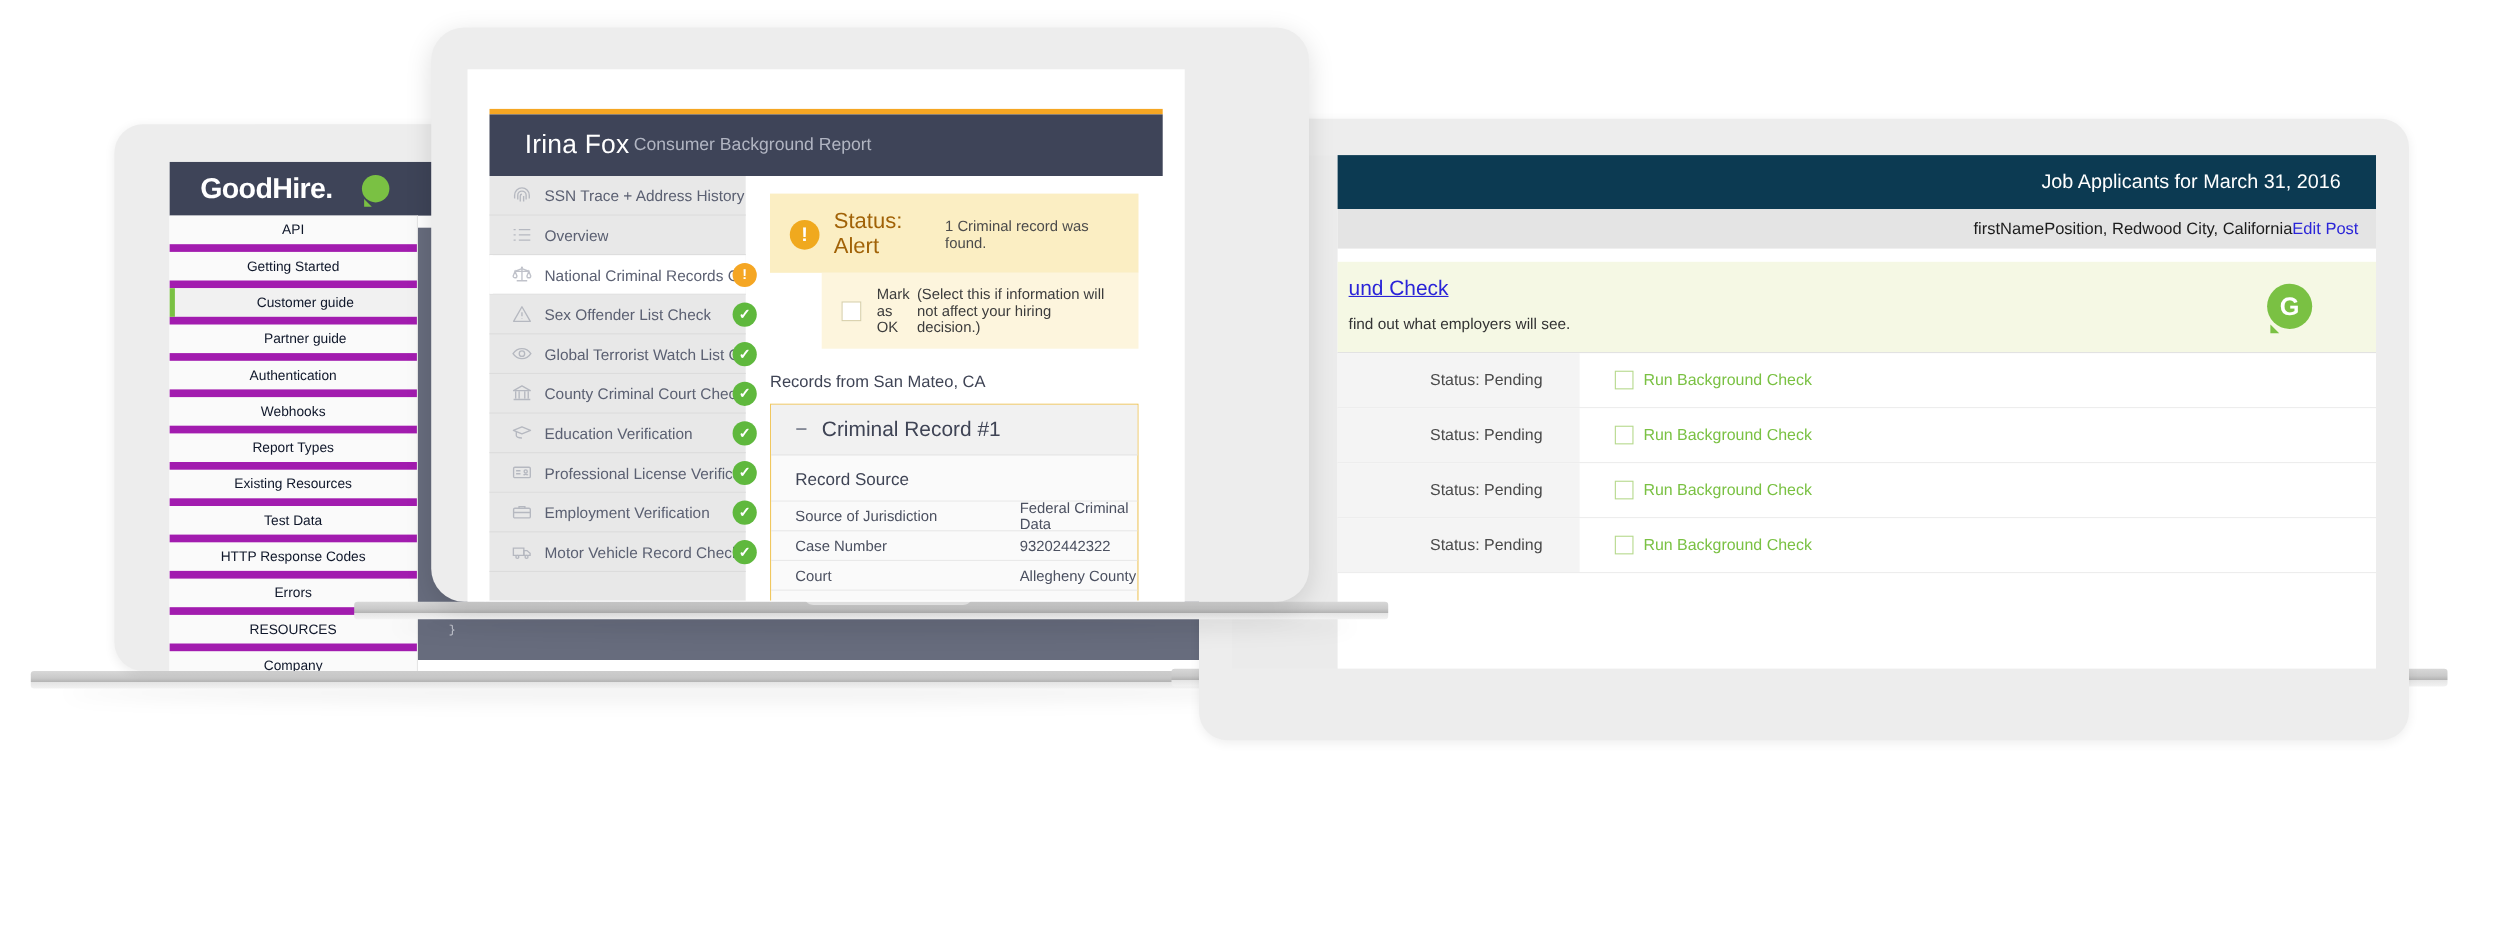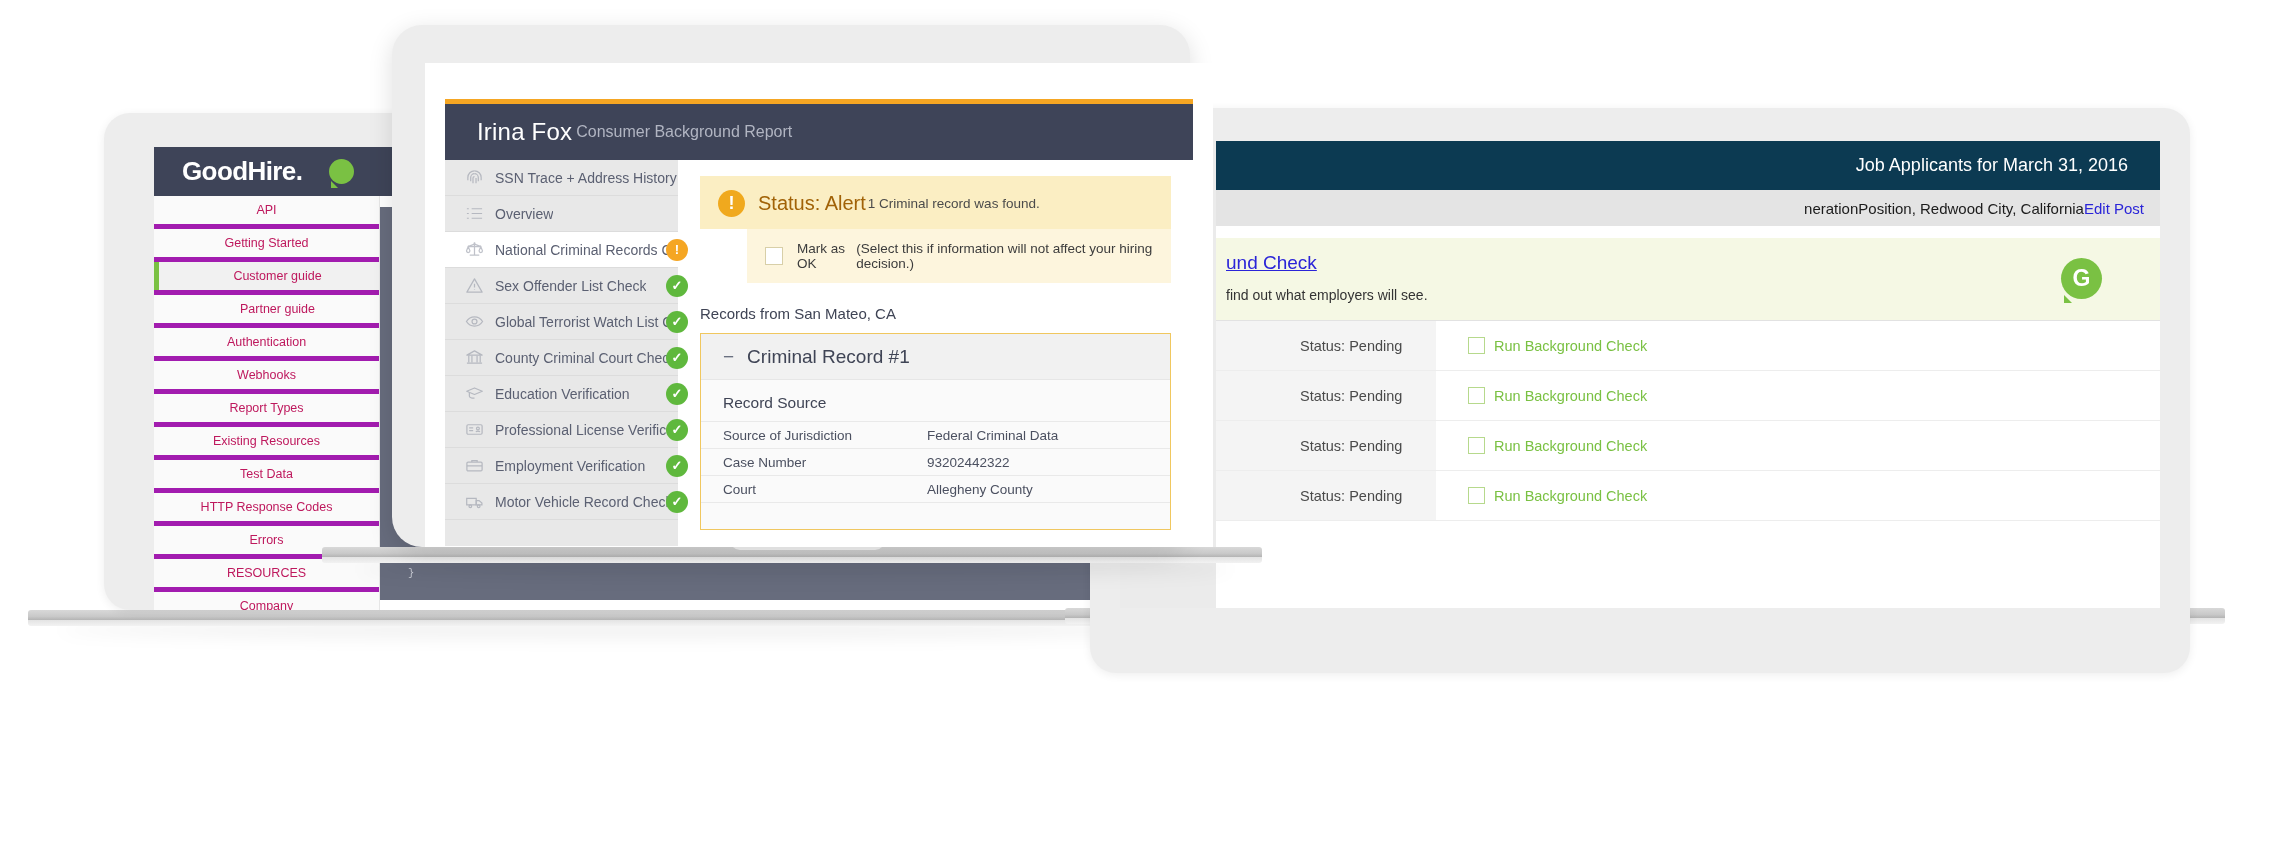--- a/index.html
+++ b/index.html
@@ -62,21 +62,21 @@
     border-bottom:0;
   }
   .gh-api-btn{
     background:#7ac143;color:#fff;font-size:12.5px;font-weight:bold;
     letter-spacing:.8px;padding:10px 20px;margin-right:-60px;white-space:nowrap;
   }
   .gh-body{display:flex;height:414px;}
   .gh-nav{width:226px;background:#fafafa;border-right:1px solid #e6e6e6;box-sizing:border-box;}
   .gh-nav-item{
     height:33px;display:flex;align-items:center;justify-content:center;
-    border-bottom:5px solid #a21caf;font-size:12.5px;color:#be185d;
+    border-bottom:7px solid #a21caf;font-size:12.5px;color:#0f172a;
     position:relative;box-sizing:border-box;
   }
   .gh-nav-item.sub{padding-left:22px;}
   .gh-nav-item.active{background:#f1f1f1;}
   .gh-nav-item.active:before{
     content:"";position:absolute;left:0;top:0;bottom:0;width:5px;background:#7ac143;
   }
   .gh-code{
     flex:1;background:#676c7d;color:#c7cad3;
     font-family:"Liberation Mono", monospace;font-size:10.5px;line-height:1.45;
@@ -130,21 +130,21 @@
     font-size:14.5px;color:#7ac143;
   }
   .ja-chk{
     width:15px;height:15px;border:1px solid #b6d98c;background:#fff;
     margin-right:9px;flex:none;display:inline-block;
   }
 
   
   #tablet-center{left:392px;top:25px;width:798px;height:522px;border-radius:30px;
      box-shadow:0 6px 24px rgba(0,0,0,.13);}
-  #tablet-center .screen{left:33px;top:38px;width:788px;height:484px;background:#fff;}
+  #tablet-center .screen{left:33px;top:38px;width:652px;height:484px;background:#fff;}
   #tablet-base{left:322px;top:547px;width:940px;height:16px;}
   #tablet-base-notch{left:730px;top:540px;width:155px;height:10px;}
   #tablet-shadow{left:360px;top:560px;width:870px;height:18px;}
 
   .rp-topstripe{height:5px;background:#f5a623;margin:36px 20px 0 20px;}
   .rp-header{
     background:#3e4458;height:56px;margin:0 20px;display:flex;align-items:center;
     padding-left:32px;box-sizing:border-box;
   }
   .rp-name{color:#ffffff;font-size:24px;font-weight:300;letter-spacing:.2px;}
@@ -293,21 +293,21 @@
   <div class="lid" id="laptop-right">
     <div class="screen">
       <div class="ja-page">
         <div class="ja-inner">
 
           <div class="ja-header">
             <span>Job Applicants for March 31, 2016</span>
           </div>
 
           <div class="ja-subbar">
-            <span>neration</span>
+            <span>firstName</span>
             <span>Position, Redwood City, California</span>
             <span class="ja-editpost">Edit Post</span>
           </div>
 
           <div class="ja-promo">
             <div>
               <a class="ja-promo-link">und Check</a>
               <span class="ja-promo-sub">find out what employers will see.</span>
             </div>
             <div class="ja-gbadge">G</div>

